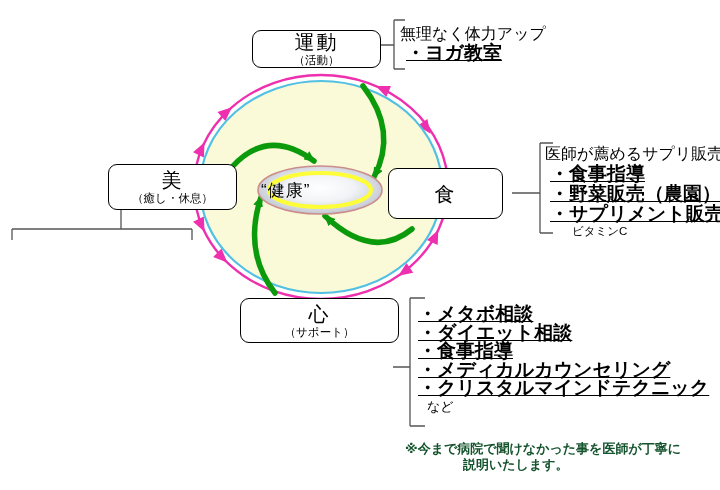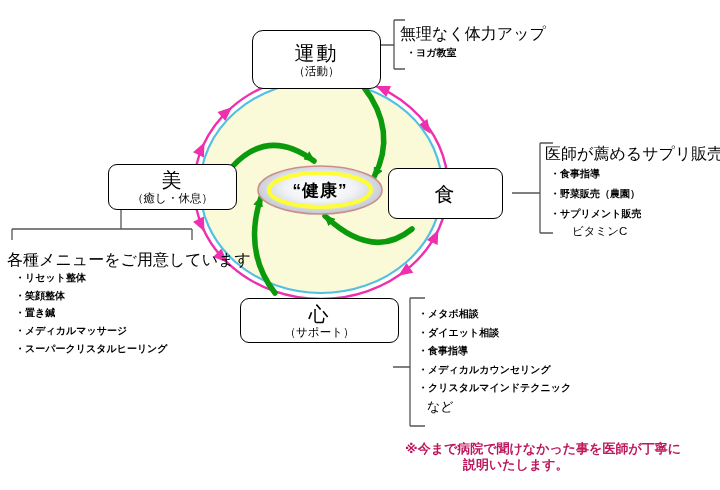--- a/index.html
+++ b/index.html
@@ -9,39 +9,39 @@
   }
   #diagram-svg{position:absolute;left:0;top:0;}
   .node-box{
     position:absolute;background:#fff;border:1.6px solid #000;border-radius:9px;
     display:flex;flex-direction:column;align-items:center;justify-content:center;
     line-height:1.1;z-index:3;box-sizing:border-box;
   }
   .node-title{font-size:20px;letter-spacing:2px;}
   .node-sub{font-size:11.5px;margin-top:1px;}
   .center-label{
-    position:absolute;z-index:3;text-align:center;font-size:17px;font-weight:bold;
+    position:absolute;z-index:3;text-align:left;font-size:17px;font-weight:normal;
     letter-spacing:1px;
   }
   .ann{position:absolute;z-index:4;white-space:nowrap;}
   .ann-heading{font-size:16px;font-weight:normal;}
-  .ann-item{font-size:10px;font-weight:bold;}
+  .ann-item{font-size:19px;font-weight:bold;text-decoration:underline;}
   .ann-note{font-size:11.5px;font-weight:normal;}
   .ann-exercise{left:400px;top:24px;line-height:19px;}
   .ann-food{left:545px;top:144px;line-height:20px;}
   .ann-food .ann-item{margin-left:5px;}
   .ann-food .ann-note{margin-left:27px;line-height:15px;}
   .ann-beauty{left:7px;top:251px;line-height:17.8px;}
   .ann-beauty .ann-item{margin-left:8px;}
   .ann-heart{left:418px;top:305px;line-height:18.6px;}
   .ann-heart .ann-item{}
   .ann-heart .ann-note{font-size:13px;margin-left:9px;}
   .ann-exercise .ann-item{margin-left:6px;}
   .footnote{
-    position:absolute;left:405px;top:441px;z-index:4;color:#be185d;font-weight:bold;
+    position:absolute;left:405px;top:441px;z-index:4;color:#14532d;font-weight:bold;
     font-size:13px;line-height:16px;white-space:nowrap;
   }
   .footnote .line2{margin-left:22px;padding-left:36px;}
 </style>
 </head>
 <body>
 
 <div id="stage">
 
   <svg id="diagram-svg" width="720" height="490" viewBox="0 0 720 490">
@@ -84,21 +84,21 @@
     </g>
 
     <g fill="none" stroke="#555" stroke-width="1.3">
       <path d="M 381 45 H 394 M 394 20 V 69 M 394 20 H 405 M 394 69 H 405"></path>
       <path d="M 512 193 H 540 M 540 143 V 233 M 540 143 H 553 M 540 233 H 553"></path>
       <path d="M 121 210 V 229 M 12 229 H 192 M 12 229 V 240 M 192 229 V 240"></path>
       <path d="M 393 367 H 410 M 410 298 V 426 M 410 298 H 425 M 410 426 H 425"></path>
     </g>
   </svg>
 
-  <div class="node-box" style="left:252px;top:30px;width:129px;height:59px;border-radius:11px;">
+  <div class="node-box" style="left:252px;top:30px;width:129px;height:38px;">
     <div class="node-title">運動</div>
     <div class="node-sub">（活動）</div>
   </div>
 
   <div class="node-box" style="left:388px;top:168px;width:115px;height:51px;">
     <div class="node-title">食</div>
   </div>
 
   <div class="node-box" style="left:108px;top:164px;width:129px;height:46px;">
     <div class="node-title">美</div>
@@ -118,28 +118,20 @@
   </div>
 
   <div class="ann ann-food">
     <div class="ann-heading">医師が薦めるサプリ販売</div>
     <div class="ann-item">・食事指導</div>
     <div class="ann-item">・野菜販売（農園）</div>
     <div class="ann-item">・サプリメント販売</div>
     <div class="ann-note">ビタミンC</div>
   </div>
 
-  <div class="ann ann-beauty">
-    <div class="ann-heading">各種メニューをご用意しています</div>
-    <div class="ann-item">・リセット整体</div>
-    <div class="ann-item">・笑顔整体</div>
-    <div class="ann-item">・置き鍼</div>
-    <div class="ann-item">・メディカルマッサージ</div>
-    <div class="ann-item">・スーパークリスタルヒーリング</div>
-  </div>
 
   <div class="ann ann-heart">
     <div class="ann-item">・メタボ相談</div>
     <div class="ann-item">・ダイエット相談</div>
     <div class="ann-item">・食事指導</div>
     <div class="ann-item">・メディカルカウンセリング</div>
     <div class="ann-item">・クリスタルマインドテクニック</div>
     <div class="ann-note">など</div>
   </div>
 

